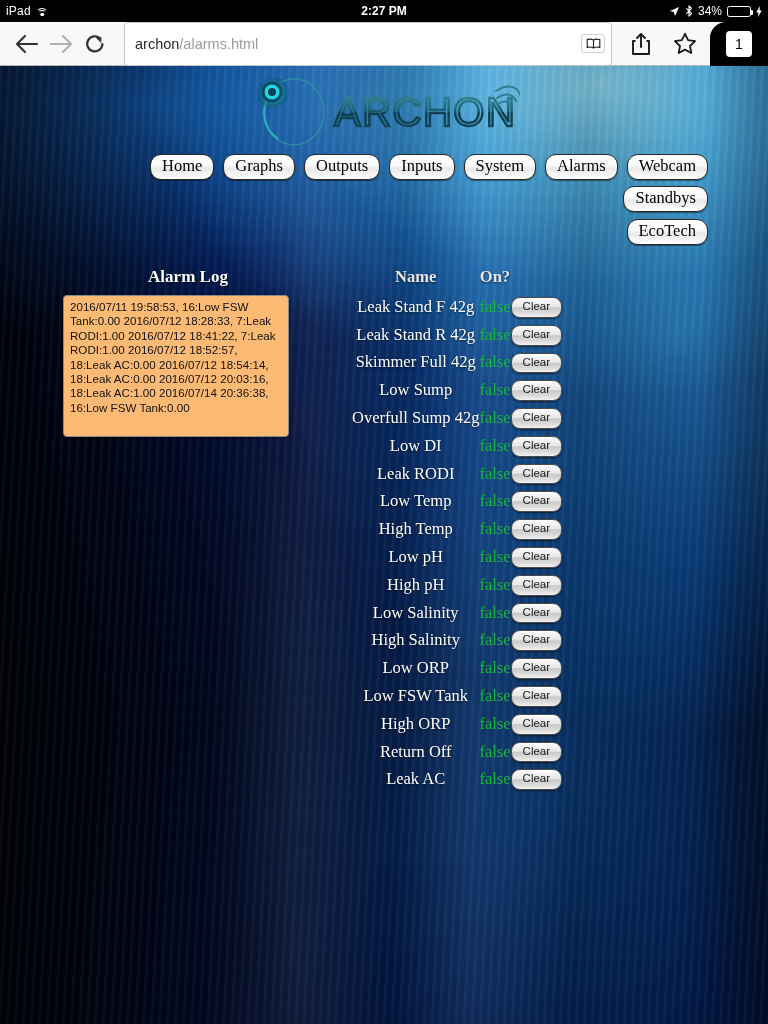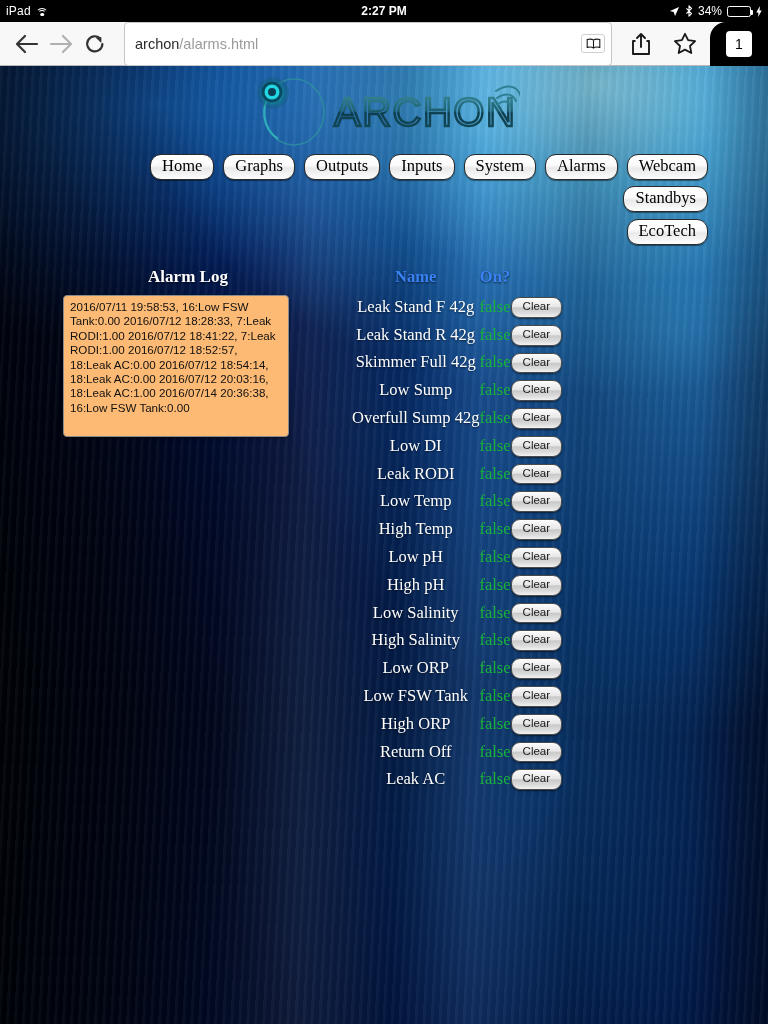--- a/index.html
+++ b/index.html
@@ -292,21 +292,21 @@
   
   table.alarm-table {
     border-collapse: collapse;
     margin-left: 0;
     width: 100%;
   }
   table.alarm-table th {
     font-family: "Liberation Serif", serif;
     font-weight: bold;
     font-size: 16.5px;
-    color: #3b82f6;
+    color: #e5e5e5;
     padding-bottom: 6px;
     text-shadow: 0 1px 2px rgba(0,0,0,0.6);
   }
   table.alarm-table th.th-name { text-align:center; width: 172px; }
   table.alarm-table th.th-on   { text-align:center; width: 46px; }
   table.alarm-table th.th-act  { width: 60px; }
 
   table.alarm-table td {
     padding: 3px 0;
     vertical-align: middle;

